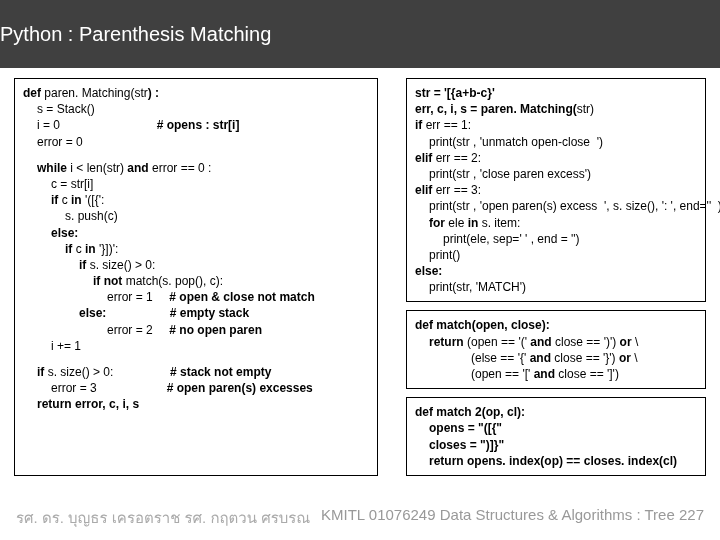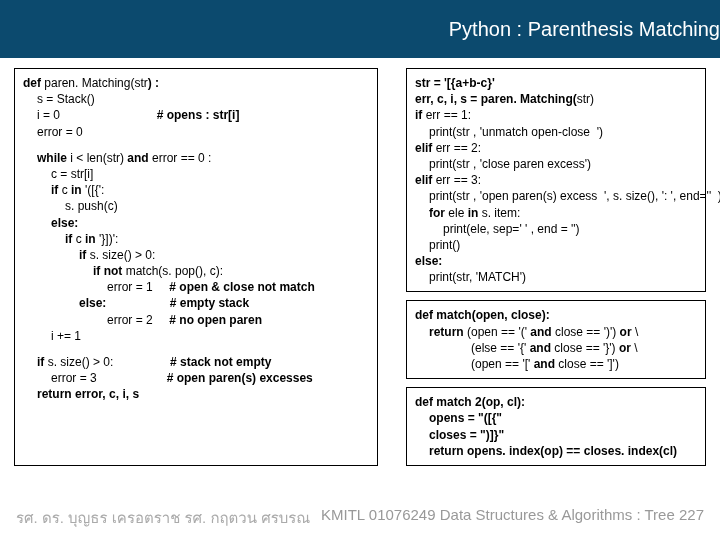--- a/index.html
+++ b/index.html
@@ -4,26 +4,26 @@
 <style>
   * { margin: 0; padding: 0; box-sizing: border-box; }
   body {
     width: 720px;
     height: 540px;
     font-family: "Tahoma", sans-serif;
     background: #fff;
     position: relative;
   }
   .header {
-    background: #0c4a6e;
+    background: #404040;
     color: #fff;
-    height: 58px;
+    height: 68px;
     display: flex;
     align-items: center;
-    justify-content: flex-end;
+    justify-content: flex-start;
     font-size: 20px;
     font-family: "Tahoma", sans-serif;
   }
   .content {
     display: flex;
     padding: 10px 14px 0 14px;
     gap: 28px;
   }
   .col-left {
     width: 380px;

